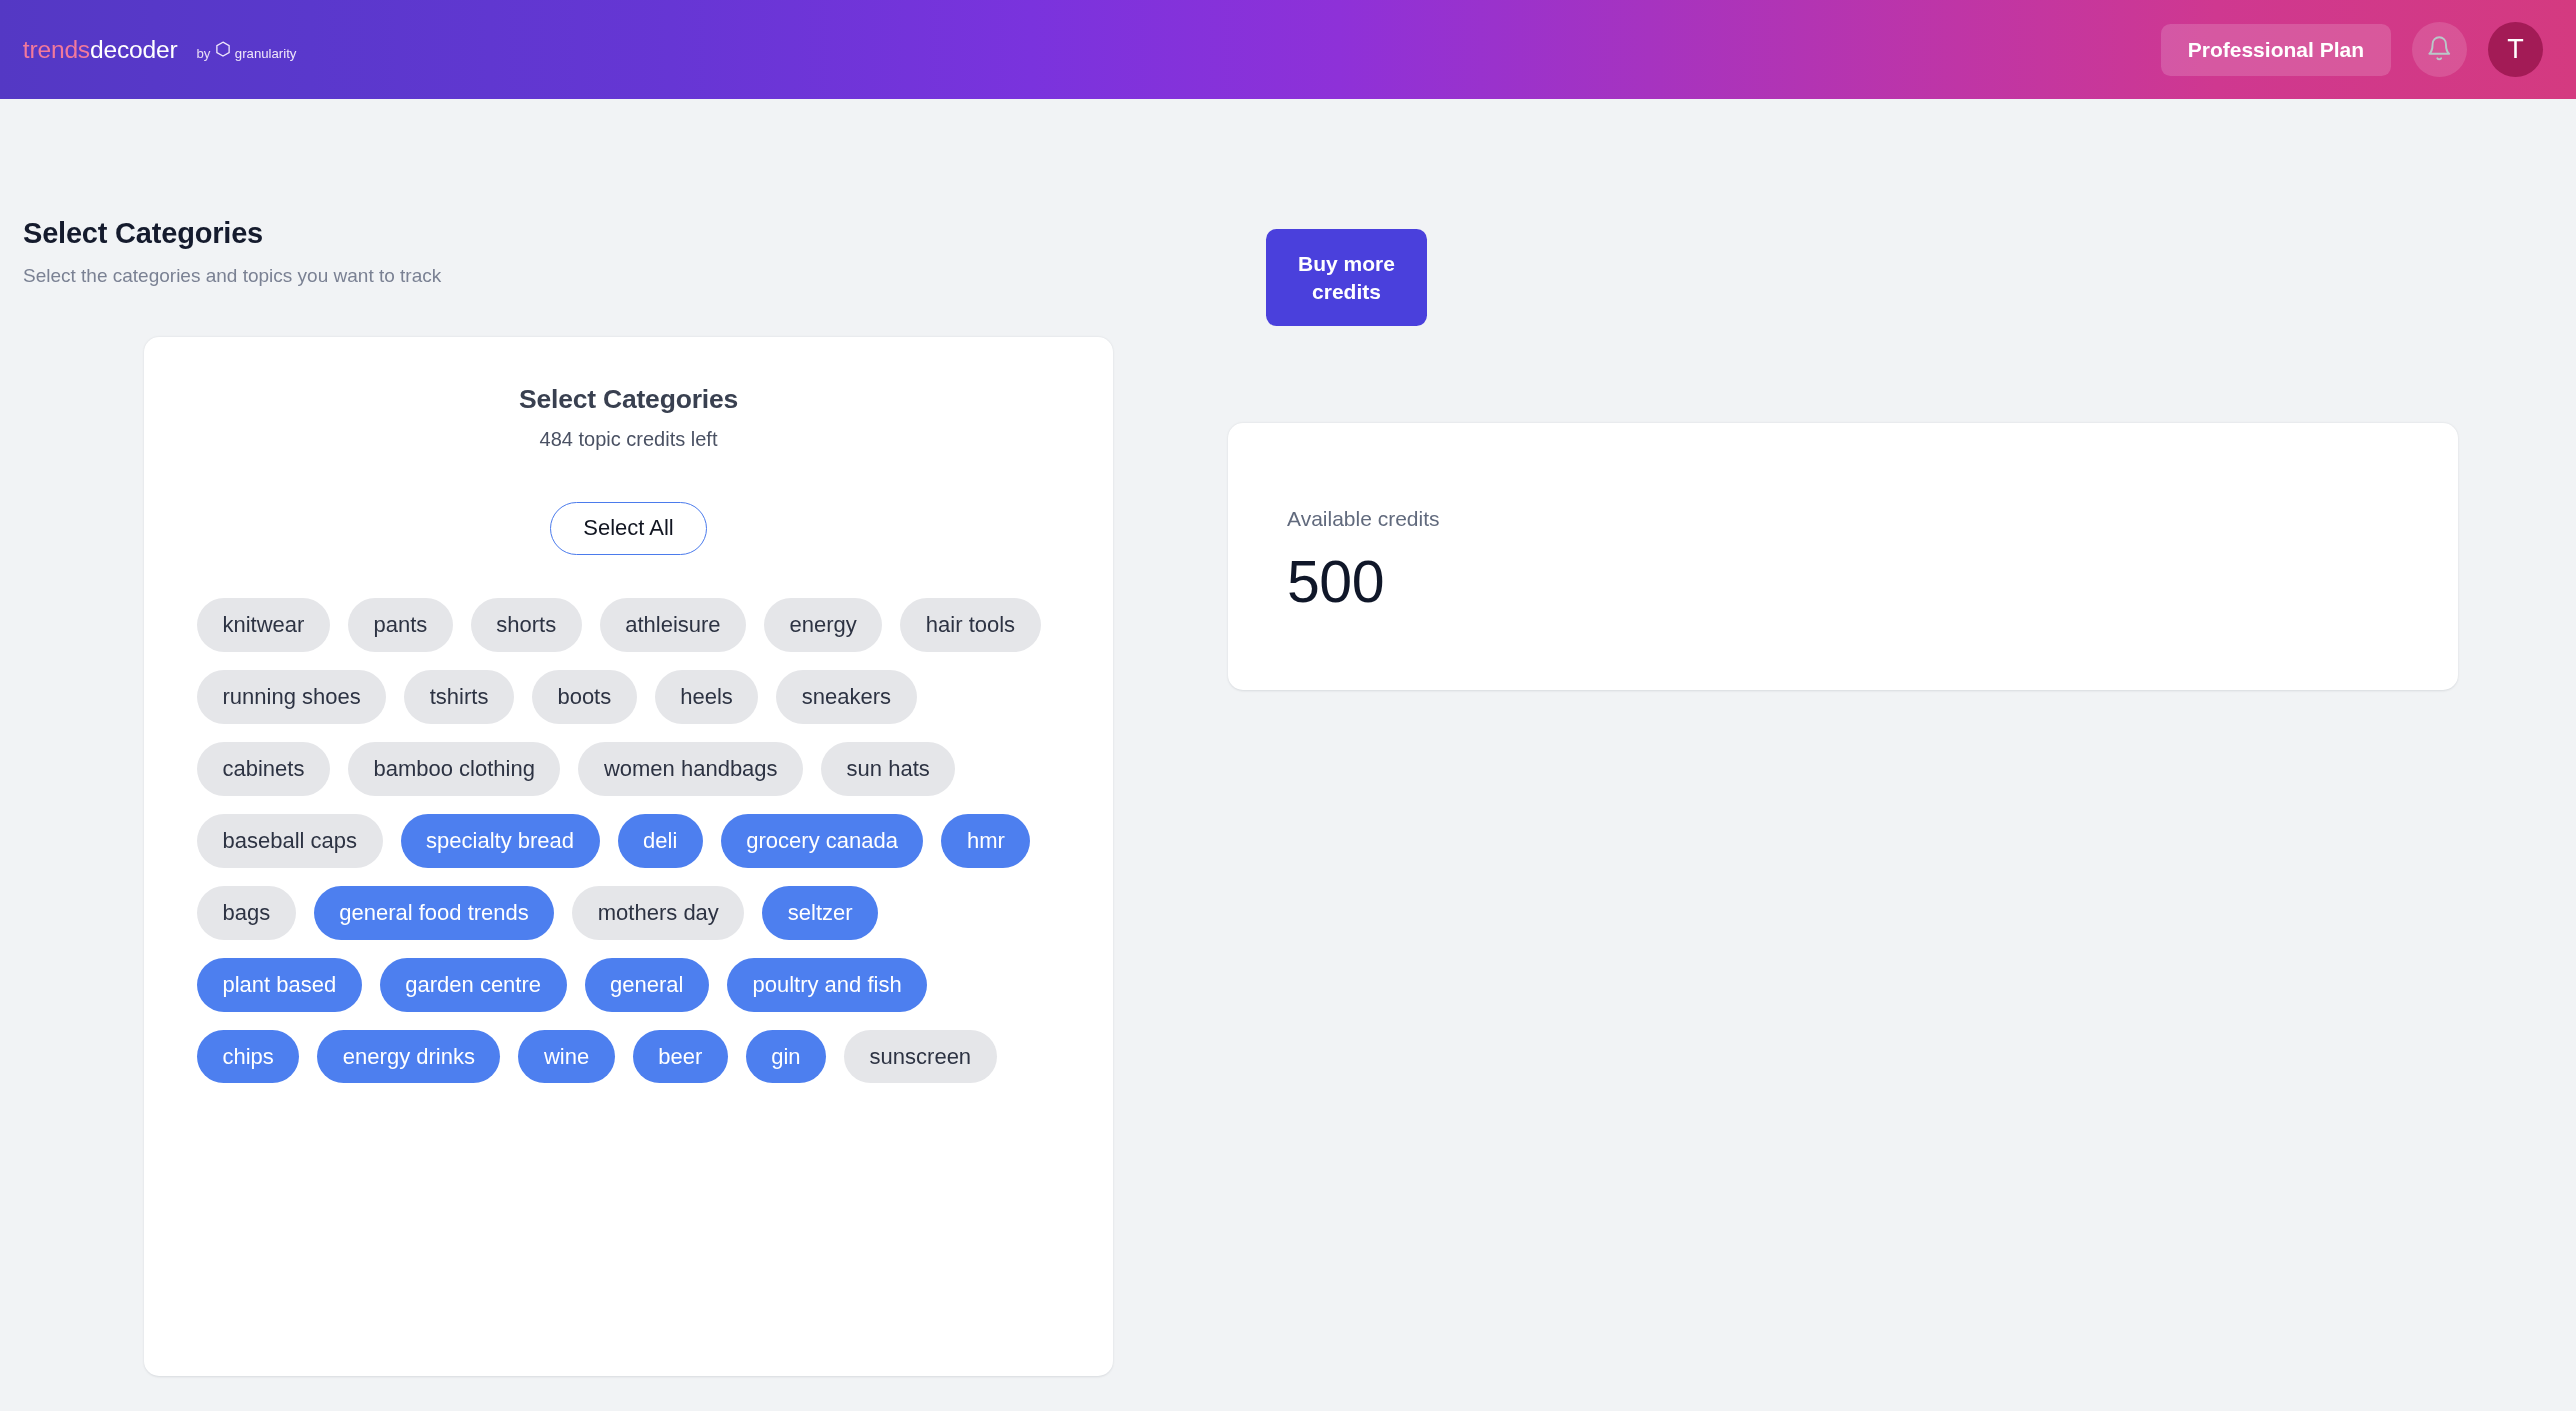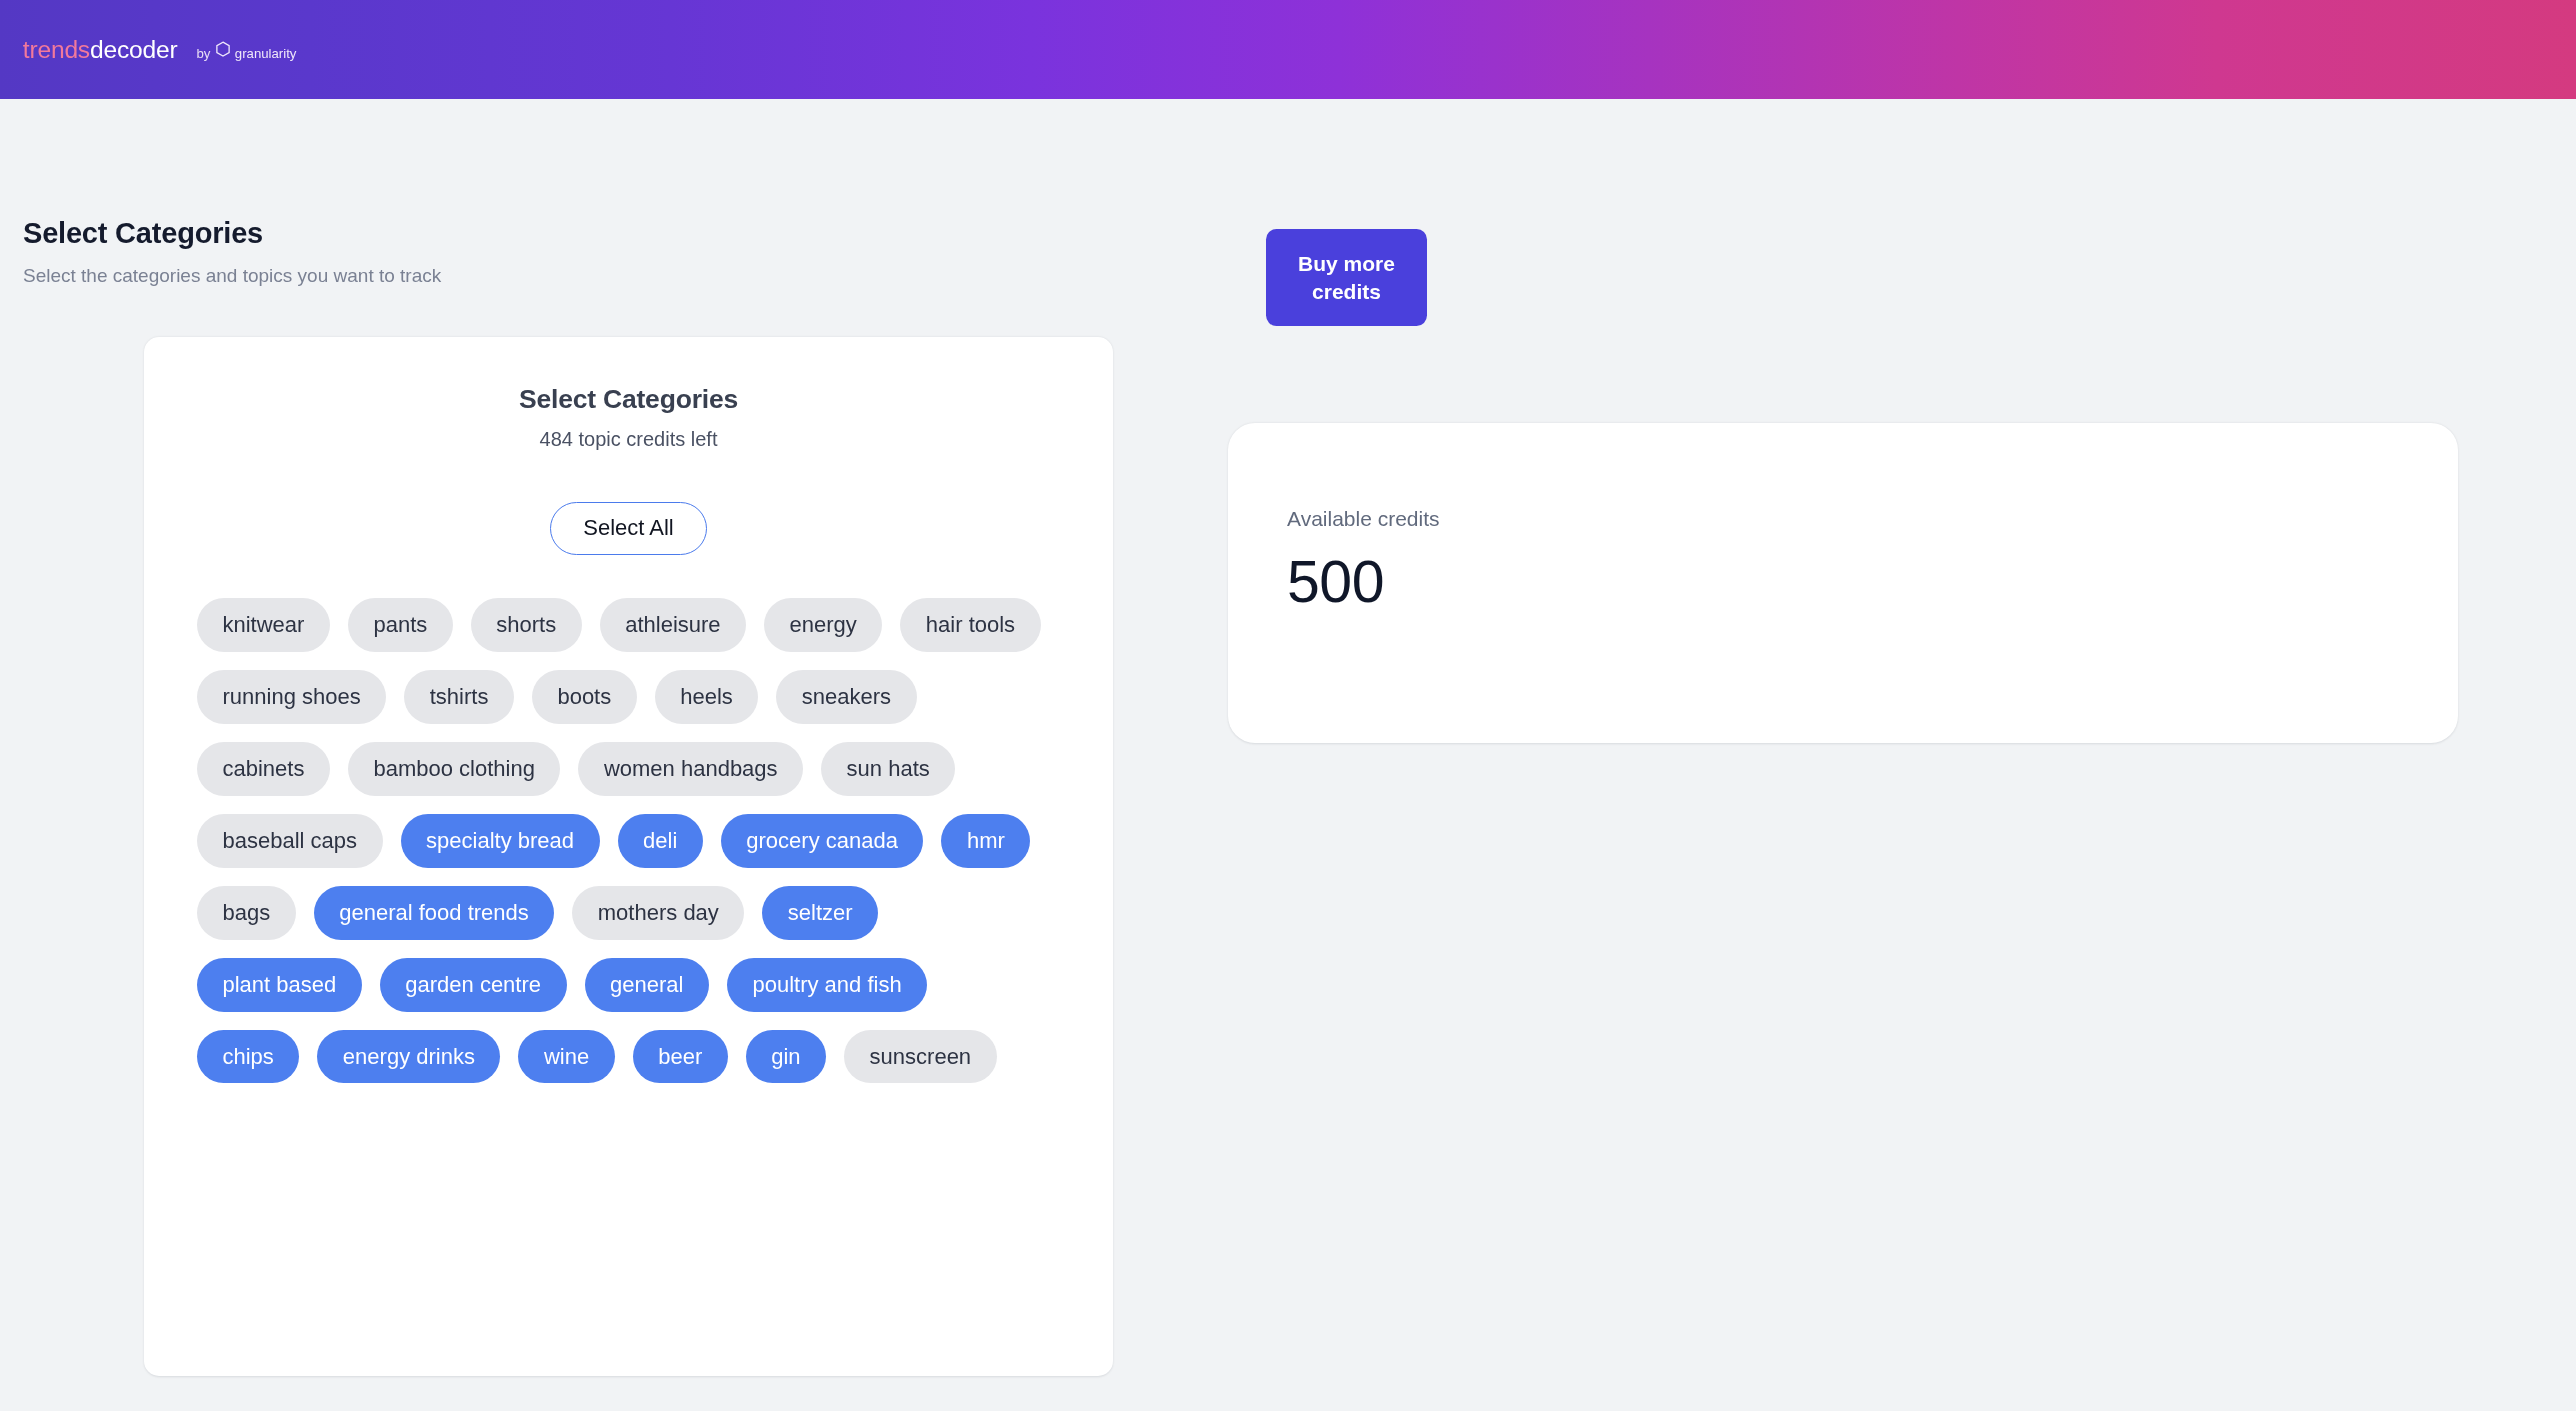--- a/index.html
+++ b/index.html
@@ -241,23 +241,23 @@
     padding: 21px 15px;
     text-align: center;
     line-height: 1.3;
     cursor: pointer;
     font-family: "Liberation Sans", sans-serif;
   }
 
   .avail-card {
     margin-top: 97px;
     background: #ffffff;
-    border-radius: 27px;
+    border-radius: 15px;
     box-shadow: 0 0.9px 2.8px rgba(16,24,40,0.07), 0 0.9px 1.9px rgba(16,24,40,0.04);
-    height: 320px;
+    height: 267px;
     padding: 84px 59px 0 59px;
     max-width: 1230px;
   }
   .avail-label {
     font-size: 21px;
     color: #616A7D;
   }
   .avail-value {
     font-size: 59px;
     color: #101729;
@@ -276,20 +276,32 @@
     <span class="brand-by">by</span>
     <span class="brand-hex">
       <svg width="16" height="17" viewBox="0 0 17 18" fill="none">
         <path d="M8.5 1.2 L15 4.9 L15 12.3 L8.5 16 L2 12.3 L2 4.9 Z" stroke="#EFE7FB" stroke-width="1.4" fill="none"></path>
       </svg>
     </span>
     <span class="brand-granularity">granularity</span>
   </div>
 
 
+  <div class="nav-right">
+    <div class="plan-badge">Professional Plan</div>
+    <div class="bell-btn">
+      <span>
+        <svg width="26.5" height="26.5" viewBox="0 0 24 24" fill="none" stroke="#B9C7C9" stroke-width="1.7" stroke-linecap="round" stroke-linejoin="round">
+          <path d="M18 8A6 6 0 0 0 6 8c0 7-3 9-3 9h18s-3-2-3-9"></path>
+          <path d="M13.73 21a2 2 0 0 1-3.46 0"></path>
+        </svg>
+      </span>
+    </div>
+    <div class="avatar">T</div>
+  </div>
 </div>
 
 <div class="main">
 
   <div class="col-left">
     <div class="sec-title">Select Categories</div>
     <div class="sec-sub">Select the categories and topics you want to track</div>
 
     <div class="cat-card">
       <div class="cat-card-title">Select Categories</div>

